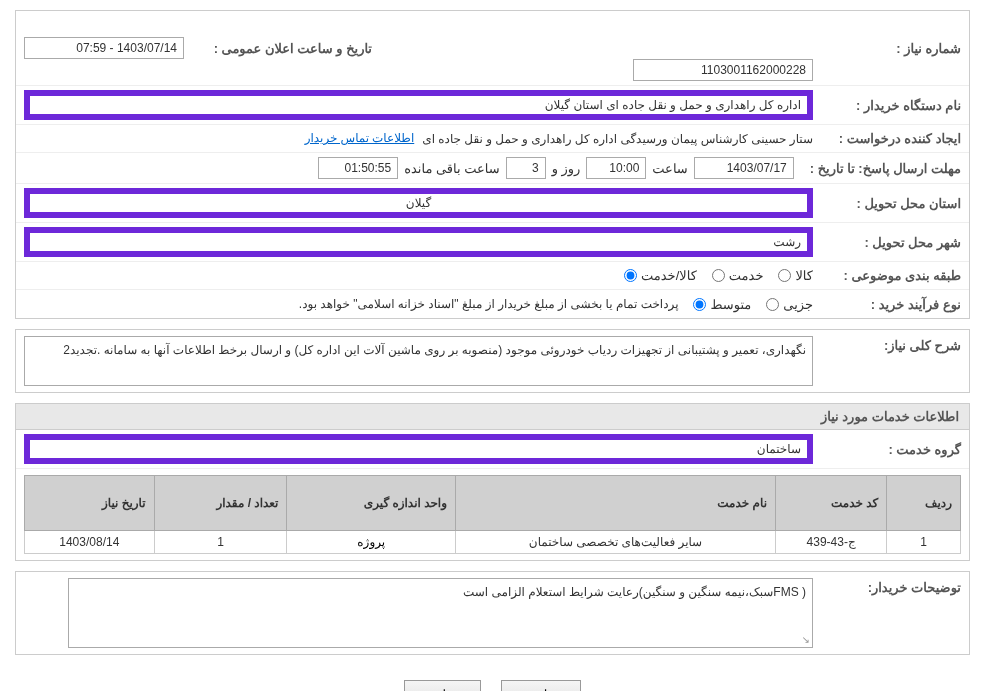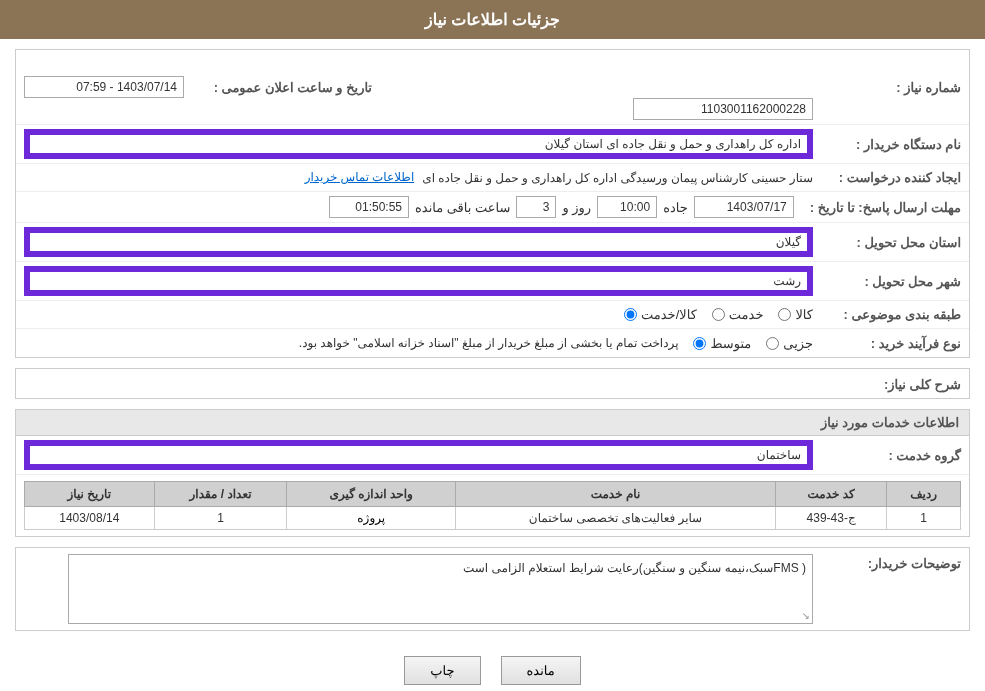--- a/index.html
+++ b/index.html
@@ -107,22 +107,22 @@
       width: 100%;
     }
     .services-table {
       width: 100%;
       border-collapse: collapse;
       font-size: 12px;
     }
     .services-table th {
       background: #d0d0d0;
       border: 1px solid #aaa;
-      padding: 5px 8px;
-      text-align: center;
+      padding: 20px 8px;
+      text-align: right;
       font-weight: bold;
     }
     .services-table td {
       border: 1px solid #ccc;
       padding: 4px 8px;
       text-align: center;
     }
     .services-table tr:nth-child(even) td {
       background: #f9f9f9;
     }
@@ -148,23 +148,20 @@
       display: inline-flex;
       align-items: center;
       font-size: 12px;
       text-align: center;
     }
   </style>
 </head>
 <body>
 
 <div class="page-wrapper">
-  <div class="header-bar">
-    <span>جزئیات اطلاعات نیاز</span>
-  </div>
 
   <div class="content">
 
     <div class="info-section">
       <div class="info-row" style="display:flex; align-items:center; gap:8px; direction:rtl; padding:4px 8px;">
         <span class="label">شماره نیاز :</span>
         <div class="small-box" style="min-width:180px;margin-top:44px;">
           <span>1103001162000228</span>
         </div>
         <span style="flex:1;"></span>
@@ -190,38 +187,38 @@
           <span class="link-text" style="font-size:12px;font-family:Liberation Serif, serif;">اطلاعات تماس خریدار</span>
         </div>
       </div>
 
       <div class="info-row" style="display:flex; align-items:center; gap:8px; direction:rtl; padding:4px 8px;">
         <span class="label">مهلت ارسال پاسخ: تا تاریخ :</span>
         <div style="display:flex; align-items:center; gap:6px; flex:1; direction:rtl;">
           <div class="small-box" style="min-width:100px;">
             <span>1403/07/17</span>
           </div>
-          <span>جاده</span>
+          <span>ساعت</span>
           <div class="small-box" style="min-width:60px;">
             <span>10:00</span>
           </div>
           <span>روز و</span>
           <div class="small-box" style="min-width:40px;">
             <span>3</span>
           </div>
           <span>ساعت باقی مانده</span>
           <div class="small-box" style="min-width:80px;">
             <span>01:50:55</span>
           </div>
         </div>
       </div>
 
       <div class="info-row" style="display:flex; align-items:center; gap:8px; direction:rtl; padding:4px 8px;">
         <span class="label">استان محل تحویل :</span>
-        <div style="flex:1;">
+        <div style="flex:1;text-align:center;">
           <div class="input-full">
             <span>گیلان</span>
           </div>
         </div>
       </div>
 
       <div class="info-row" style="display:flex; align-items:center; gap:8px; direction:rtl; padding:4px 8px;">
         <span class="label">شهر محل تحویل :</span>
         <div style="flex:1;">
           <div class="input-full">
@@ -260,20 +257,25 @@
             <input type="radio" name="ptype" checked="" style="">
           </div>
           <span class="purchase-note">پرداخت تمام یا بخشی از مبلغ خریدار از مبلغ "اسناد خزانه اسلامی" خواهد بود.</span>
         </div>
       </div>
     </div>
 
     <div class="info-section">
       <div class="info-row" style="display:flex; align-items:flex-start; gap:8px; direction:rtl; padding:6px 8px;">
         <span class="label" style="padding-top:2px;">شرح کلی نیاز:</span>
+        <div style="flex:1;">
+          <div class="description-box">
+            <span>نگهداری، تعمیر و پشتیبانی از تجهیزات ردیاب خودروئی موجود (منصوبه بر روی ماشین آلات این اداره کل) و ارسال برخط اطلاعات آنها به سامانه .تجدید2</span>
+          </div>
+        </div>
       </div>
     </div>
 
     <div class="info-section">
       <div class="section-title">اطلاعات خدمات مورد نیاز</div>
 
       <div class="info-row" style="display:flex; align-items:center; gap:8px; direction:rtl; padding:4px 8px;">
         <span class="label">گروه خدمت :</span>
         <div style="flex:1;">
           <div class="input-full">

